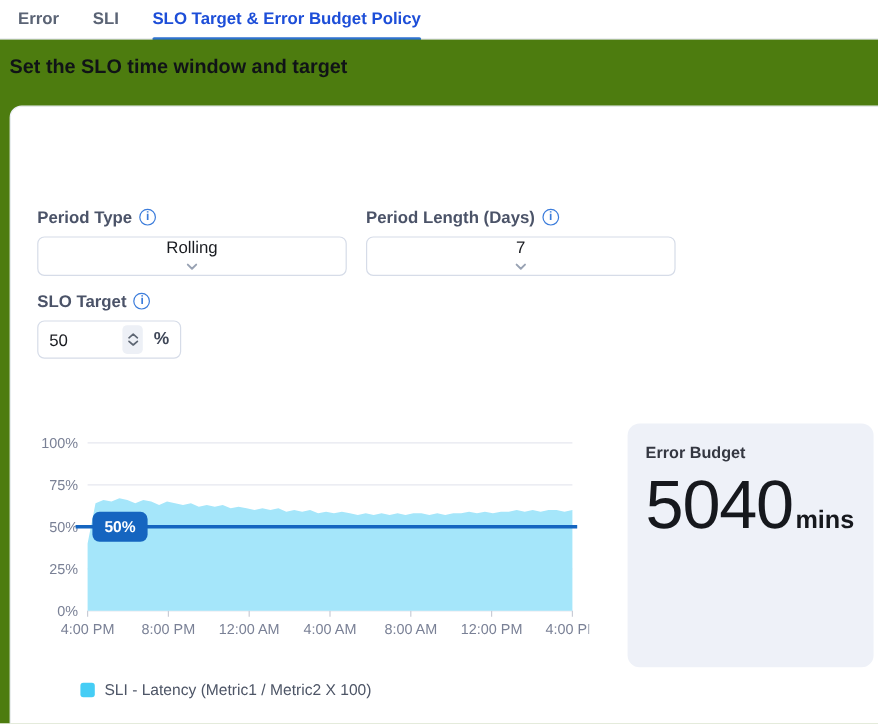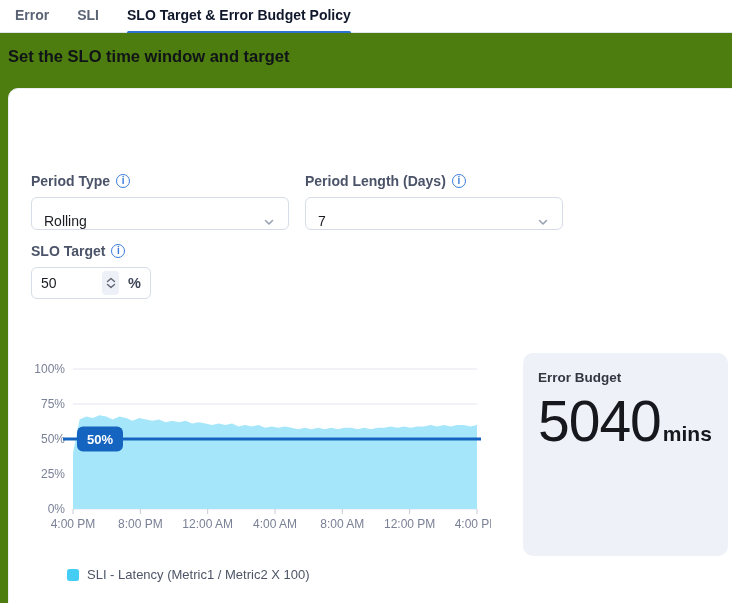--- a/index.html
+++ b/index.html
@@ -15,21 +15,21 @@
   .tabs-bar {
     position: absolute; top: 0; left: 0; right: 0; height: 33px;
     display: flex; align-items: flex-start; gap: 28px;
     padding-left: 15px; background: #fff;
     border-bottom: 1px solid #dfe3ea;
   }
   .tab {
     position: relative; font-size: 14px; font-weight: 600; color: #5b6475;
     padding: 7px 0 10px 0; cursor: pointer; white-space: nowrap;
   }
-  .tab.active { color: #0f172a; font-weight: 700; }
+  .tab.active { color: #1d4ed8; font-weight: 700; }
   .tab.active::after {
     content: ""; position: absolute; left: 0; right: 0; bottom: -1px;
     height: 3px; background: #2e72cf; border-radius: 2px;
   }
 
   
   .page {
     position: absolute; top: 33px; left: 0; right: 0; bottom: 0;
     background: #4d7c0f;
   }
@@ -55,22 +55,22 @@
   .info-icon {
     width: 14px; height: 14px; border: 1.4px solid #3b7cdb; border-radius: 50%;
     color: #3b7cdb; font-size: 10px; font-weight: 700; line-height: 1;
     display: inline-flex; align-items: center; justify-content: center;
     font-style: normal;
   }
 
   .select {
     position: absolute; height: 33px; background: #fff;
     border: 1px solid #d6dce8; border-radius: 6px;
-    display: flex; align-items: flex-end; justify-content: space-between;
-    padding: 0 12px; font-size: 14px; color: #1a1c21; cursor: pointer;
+    display: flex; align-items: center; justify-content: space-between;
+    padding: 0 12px; font-size: 14px; color: #1a1c21; cursor: pointer; flex-direction: column;
   }
   .chevron-down { color: #98a2b3; display: inline-flex; }
 
   .number-wrap {
     position: absolute; width: 120px; height: 32px; background: #fff;
     border: 1px solid #d6dce8; border-radius: 6px;
     display: flex; align-items: center; padding: 12px 9px; gap: 9px;
   }
   .number-wrap input {
     border: none; outline: none; width: 52px; font-size: 14px;

